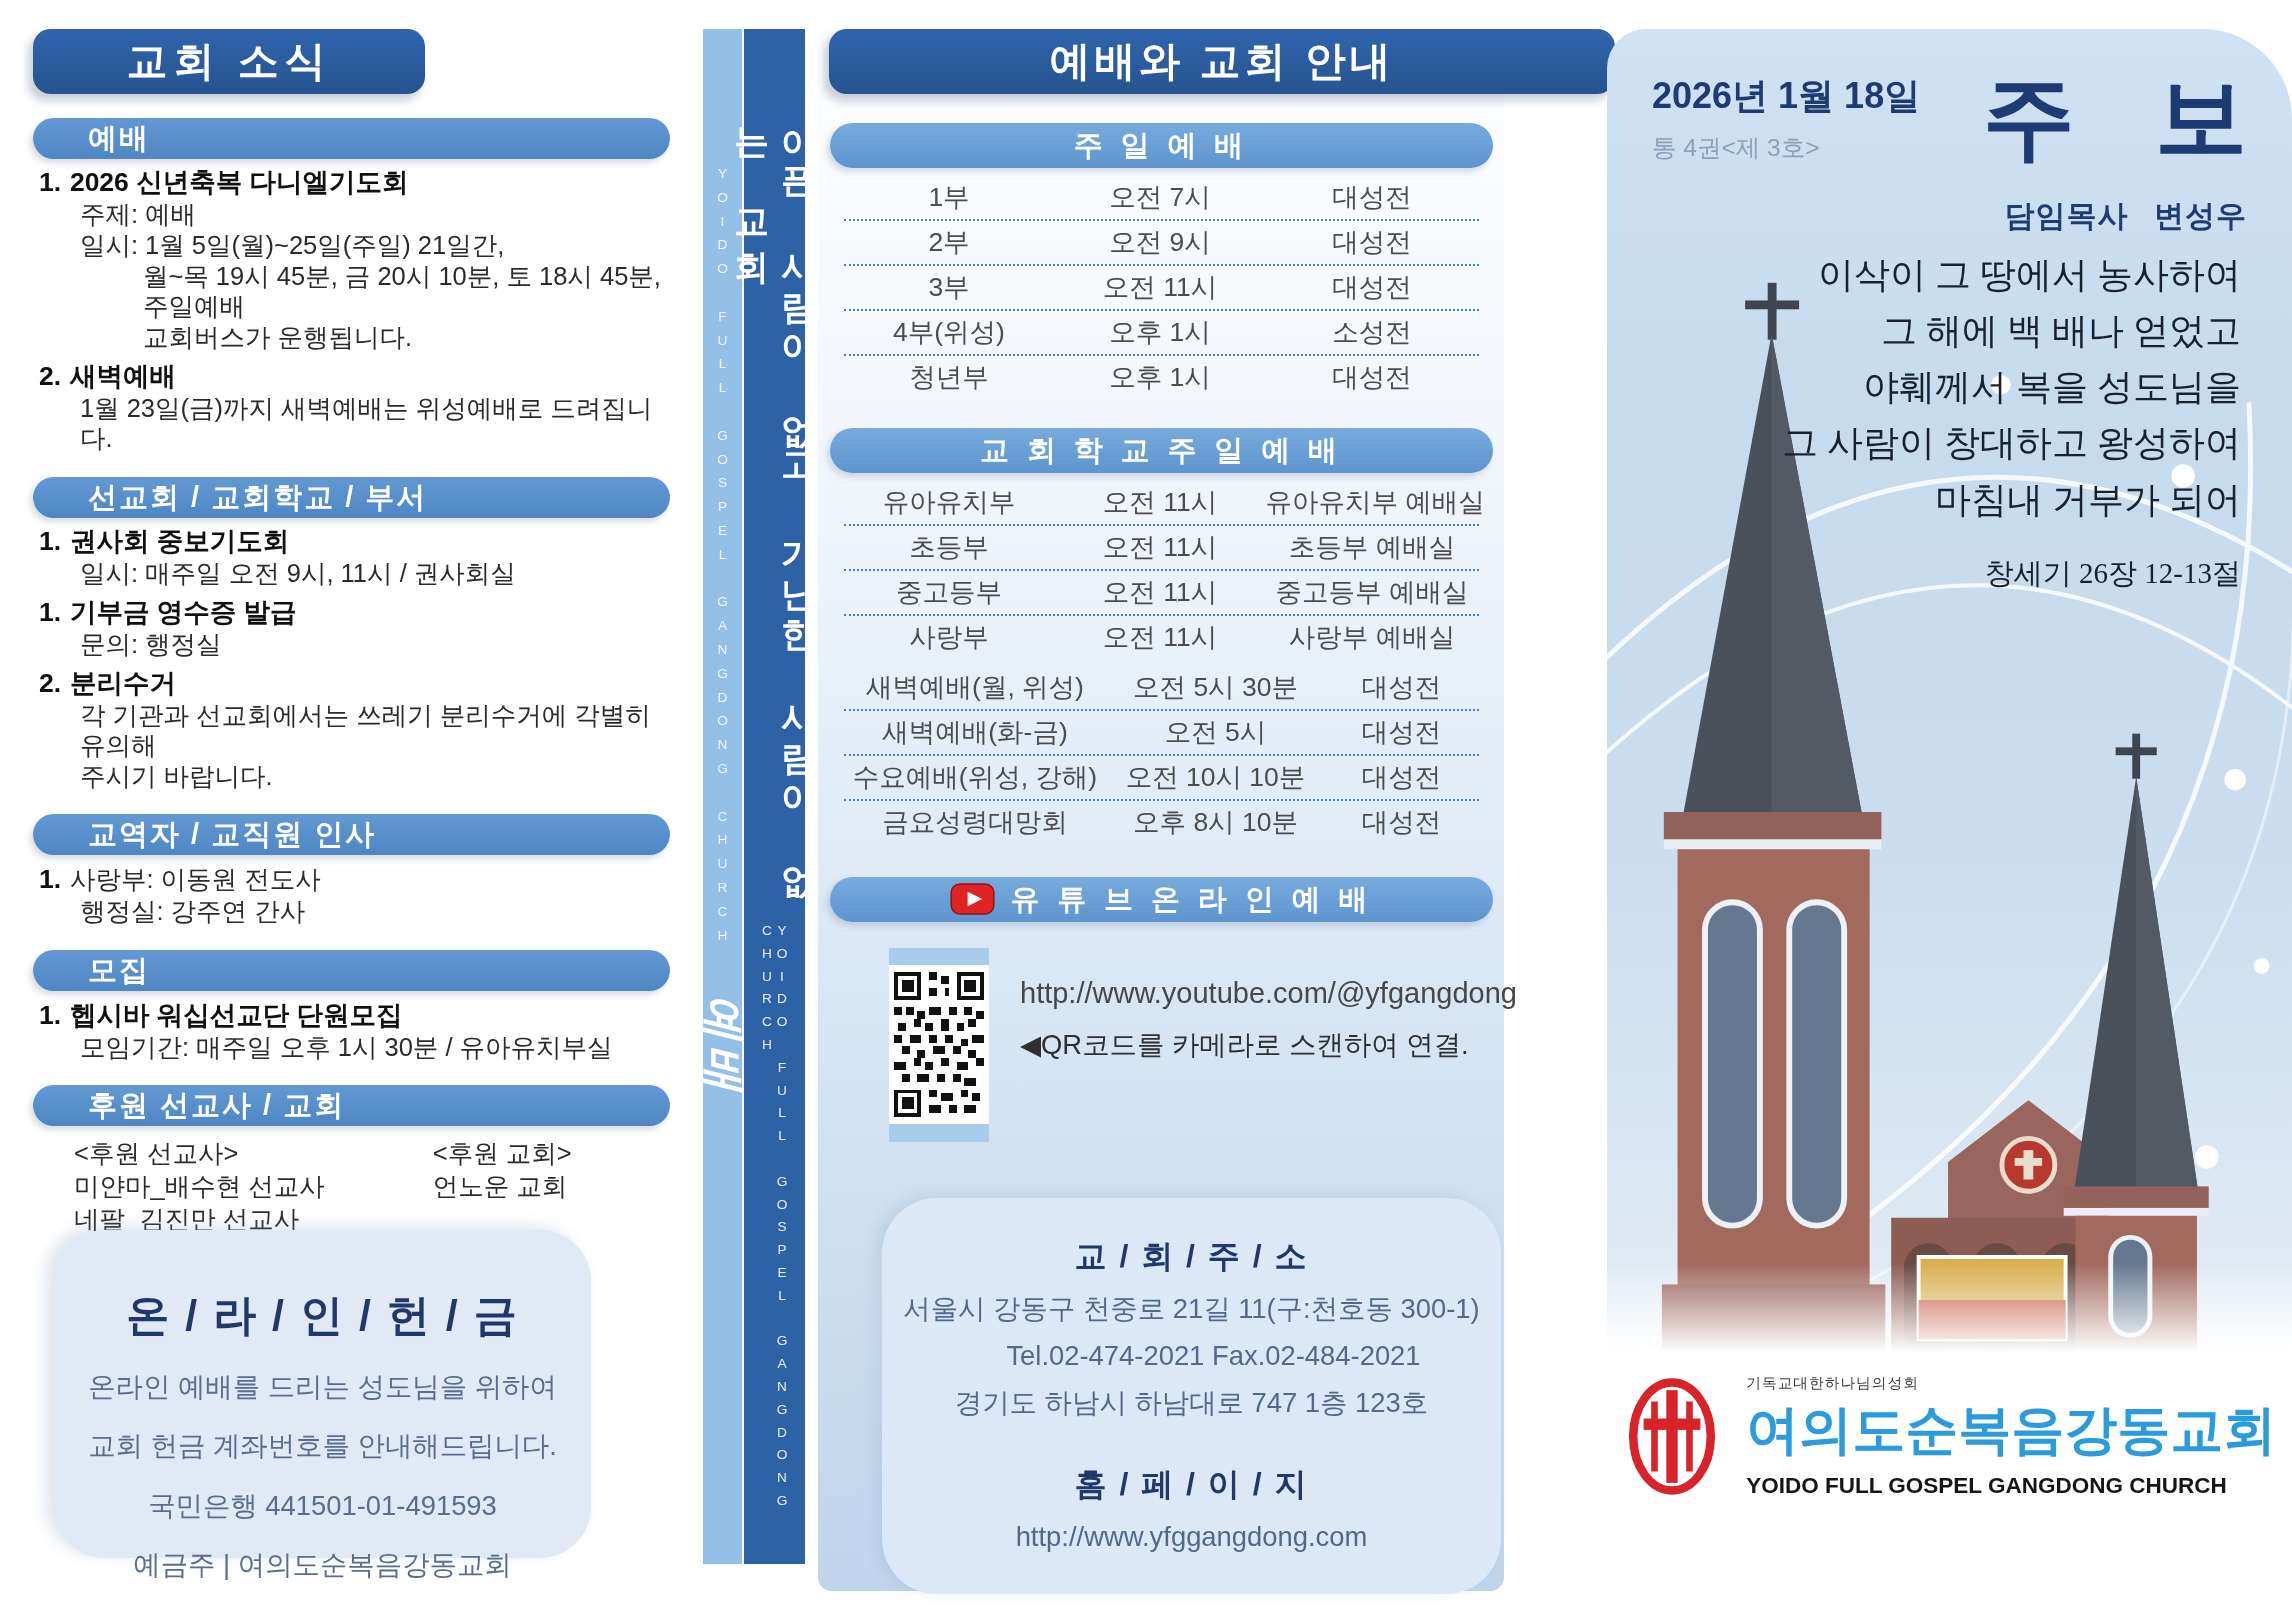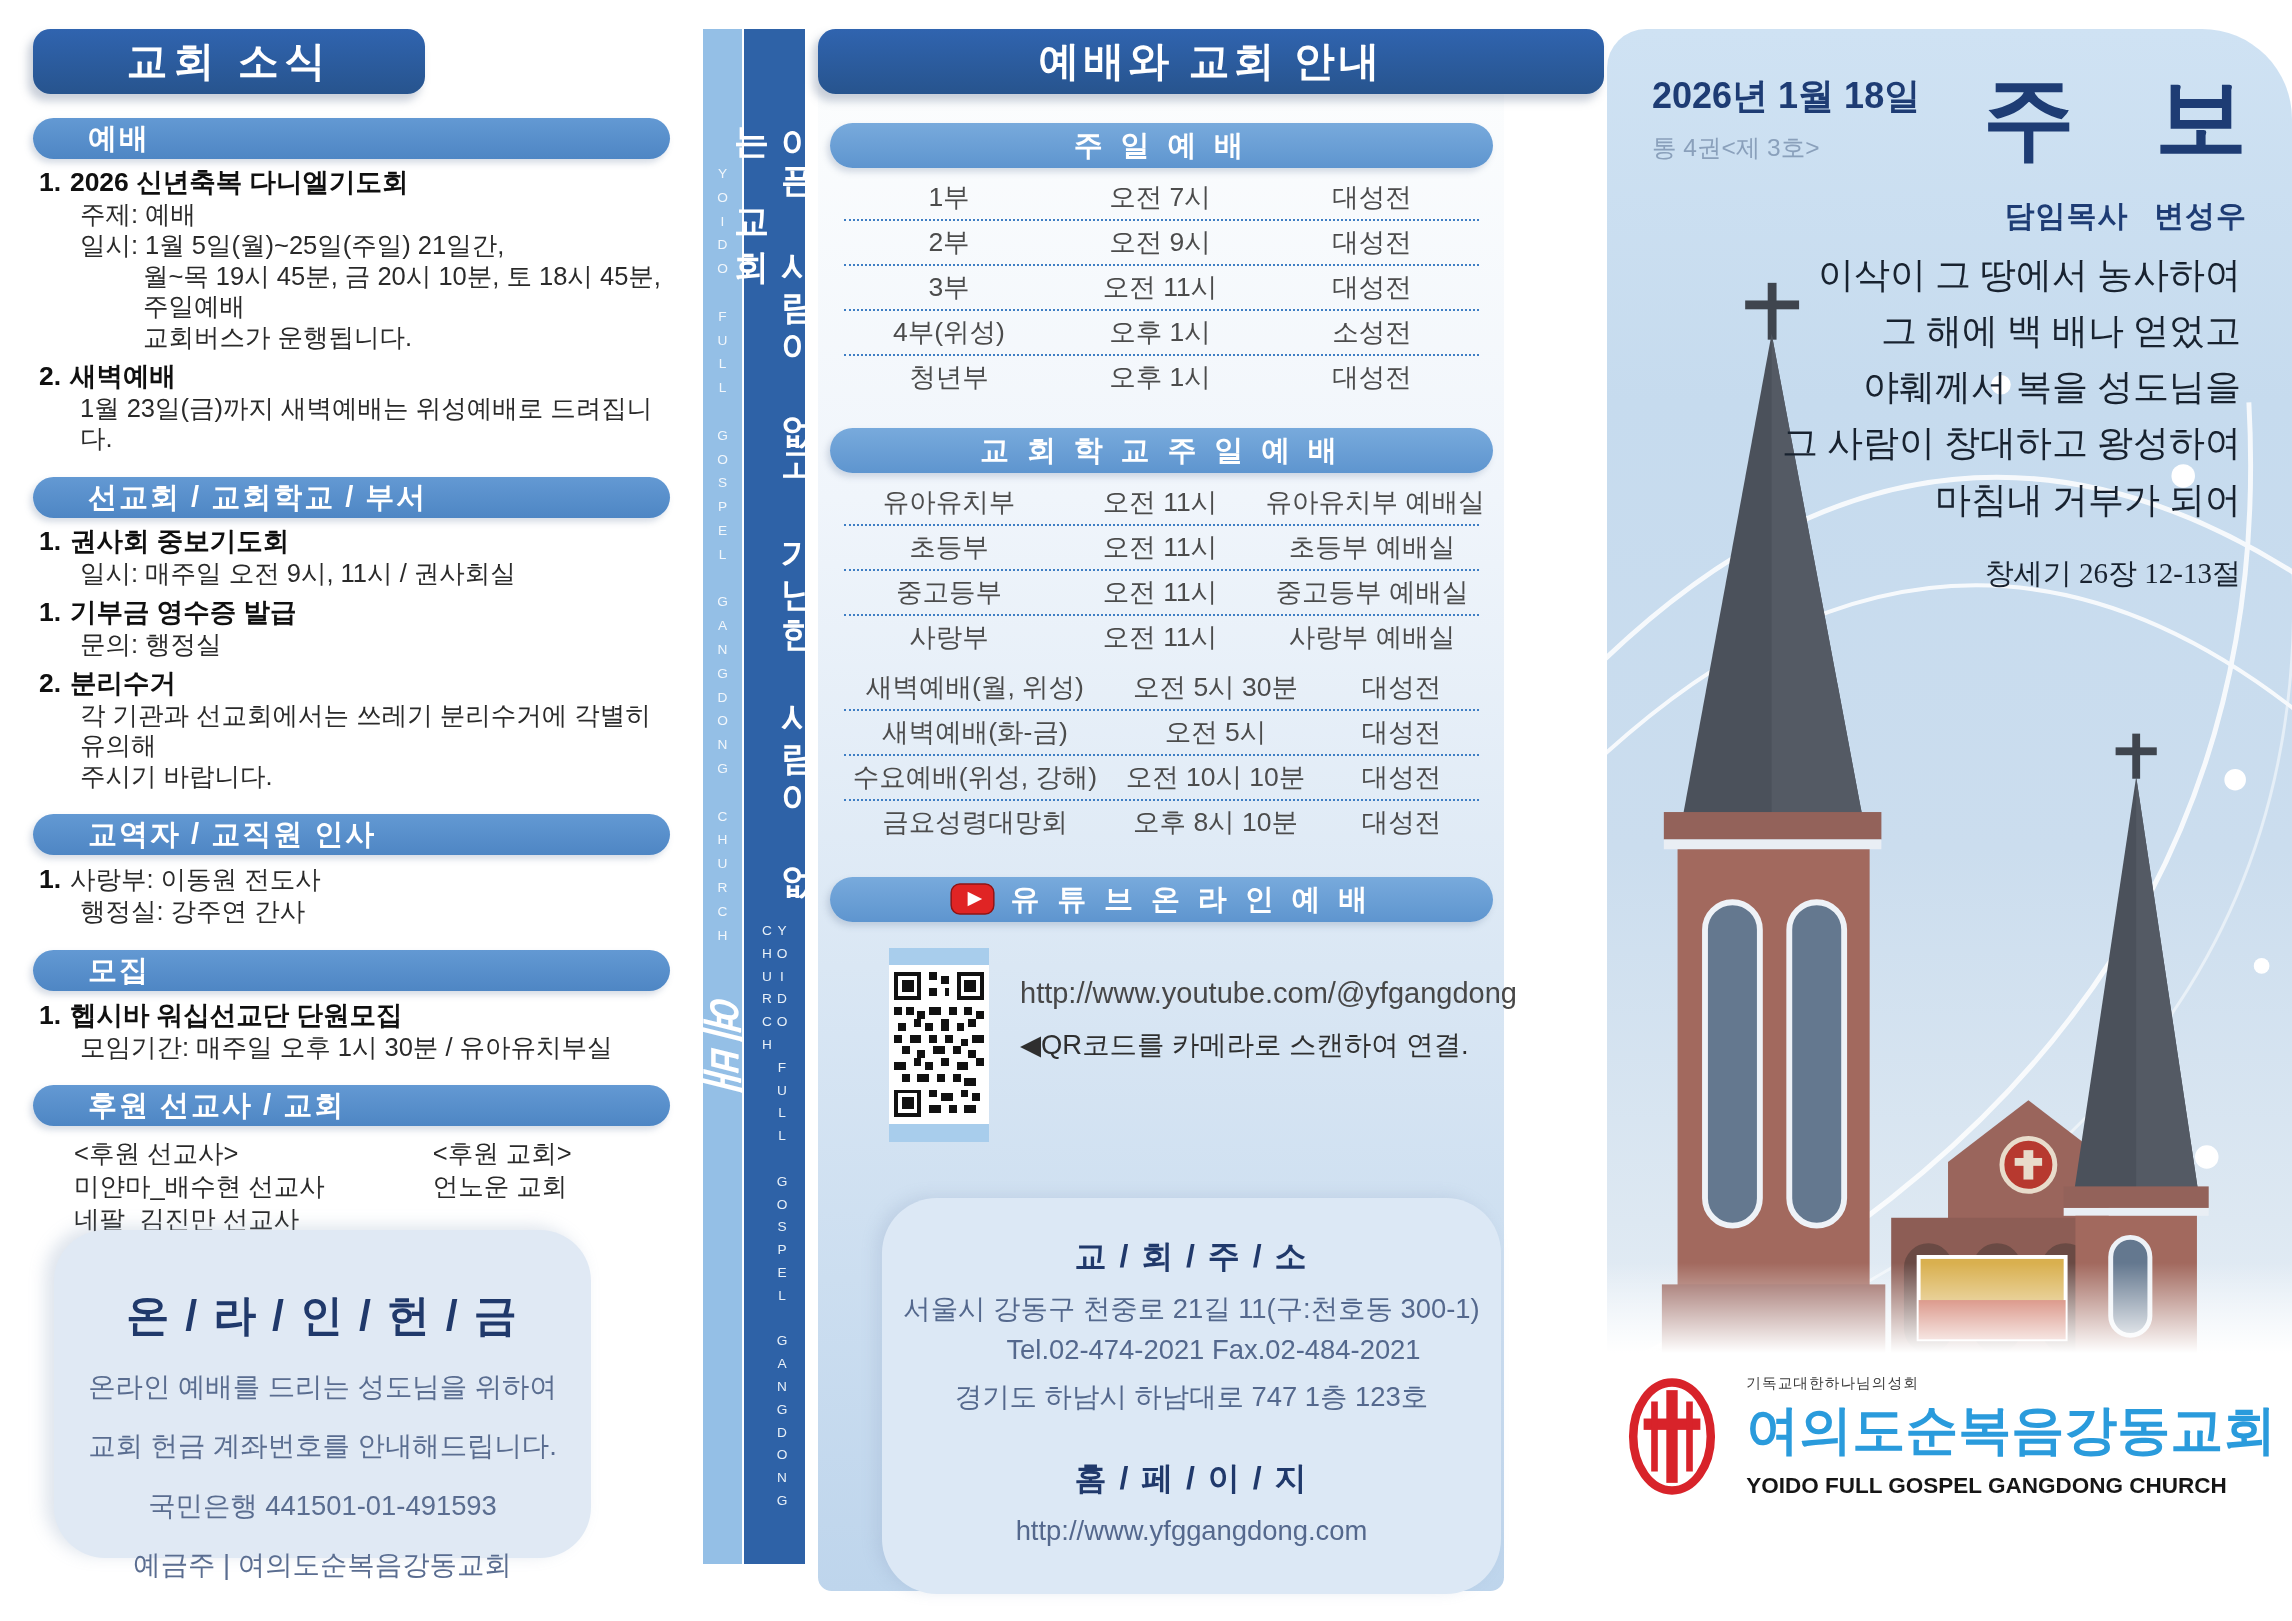--- a/index.html
+++ b/index.html
@@ -47,21 +47,21 @@
             font-style:italic;font-weight:bold;color:#fff;font-size:45px;margin-top:43px;letter-spacing:5.9px;}
   .v-motto{writing-mode:vertical-rl;text-orientation:upright;color:#ffffff;font-weight:bold;
            font-size:35px;letter-spacing:4.9px;margin-top:73px;}
   .v-en2{writing-mode:vertical-rl;text-orientation:upright;color:#e8f0f8;font-size:13.7px;
          letter-spacing:7.8px;margin-top:17.6px;}
 
   
   .col-mid-bg{position:absolute;left:818px;top:29px;width:686px;height:1562px;border-radius:13.7px;
               background:linear-gradient(180deg,#fdfefe 0%,#f0f5fb 30%,#dae7f4 60%,#bed5ec 100%);}
   .col-mid{position:absolute;left:818px;top:29px;width:686px;}
-  .col-mid .bar-title{width:786px;letter-spacing:3.9px;}
+  .col-mid .bar-title{width:786px;letter-spacing:3.9px;margin-left:11px;}
   .tbl{margin:7.8px auto 0;width:635px;}
   .trow{display:grid;grid-template-columns:211px 211px 1fr;height:43px;line-height:43px;
         font-size:26.5px;color:#4c4c4c;text-align:center;white-space:nowrap;}
   .trow + .trow{border-top:2.5px dotted #3e7ec4;}
   .tbl-reg .trow{grid-template-columns:263px 218px 1fr;}
   .yt-icon{display:inline-block;vertical-align:-5.9px;margin-right:15.7px;width:45px;height:32px;}
   .qr-row{display:flex;margin:25.5px 0 0 71px;align-items:flex-start;}
   .qr-bg{width:123px;height:194px;background:#a8cdec;display:flex;align-items:center;justify-content:center;}
   .qr-white{width:100px;height:159px;background:#fff;display:flex;align-items:center;justify-content:center;}
   .qr-svg{width:90px;height:145px;}
@@ -328,21 +328,21 @@
       <div class="qr-texts">
         <div class="qr-url">http://www.youtube.com/@yfgangdong</div>
         <div class="qr-note">◀QR코드를 카메라로 스캔하여 연결.</div>
       </div>
     </div>
   </section>
 
   <div class="info-box">
     <div class="info-title">교 / 회 / 주 / 소</div>
     <div class="info-line">서울시 강동구 천중로 21길 11(구:천호동 300-1)</div>
-    <div class="info-line" style="margin-top:6px;padding-left:44px;">Tel.02-474-2021 Fax.02-484-2021</div>
+    <div class="info-line" style="margin-top:12px;padding-left:44px;">Tel.02-474-2021 Fax.02-484-2021</div>
     <div class="info-line">경기도 하남시 하남대로 747 1층 123호</div>
     <div class="info-title info-gap">홈 / 페 / 이 / 지</div>
     <div class="info-line">http://www.yfggangdong.com</div>
   </div>
 
   <section class="col-right">
 
     <svg class="scene" viewBox="0 0 699 1100" preserveAspectRatio="none">
       <defs>
         <linearGradient id="fadeW" x1="0" y1="0" x2="0" y2="1">

